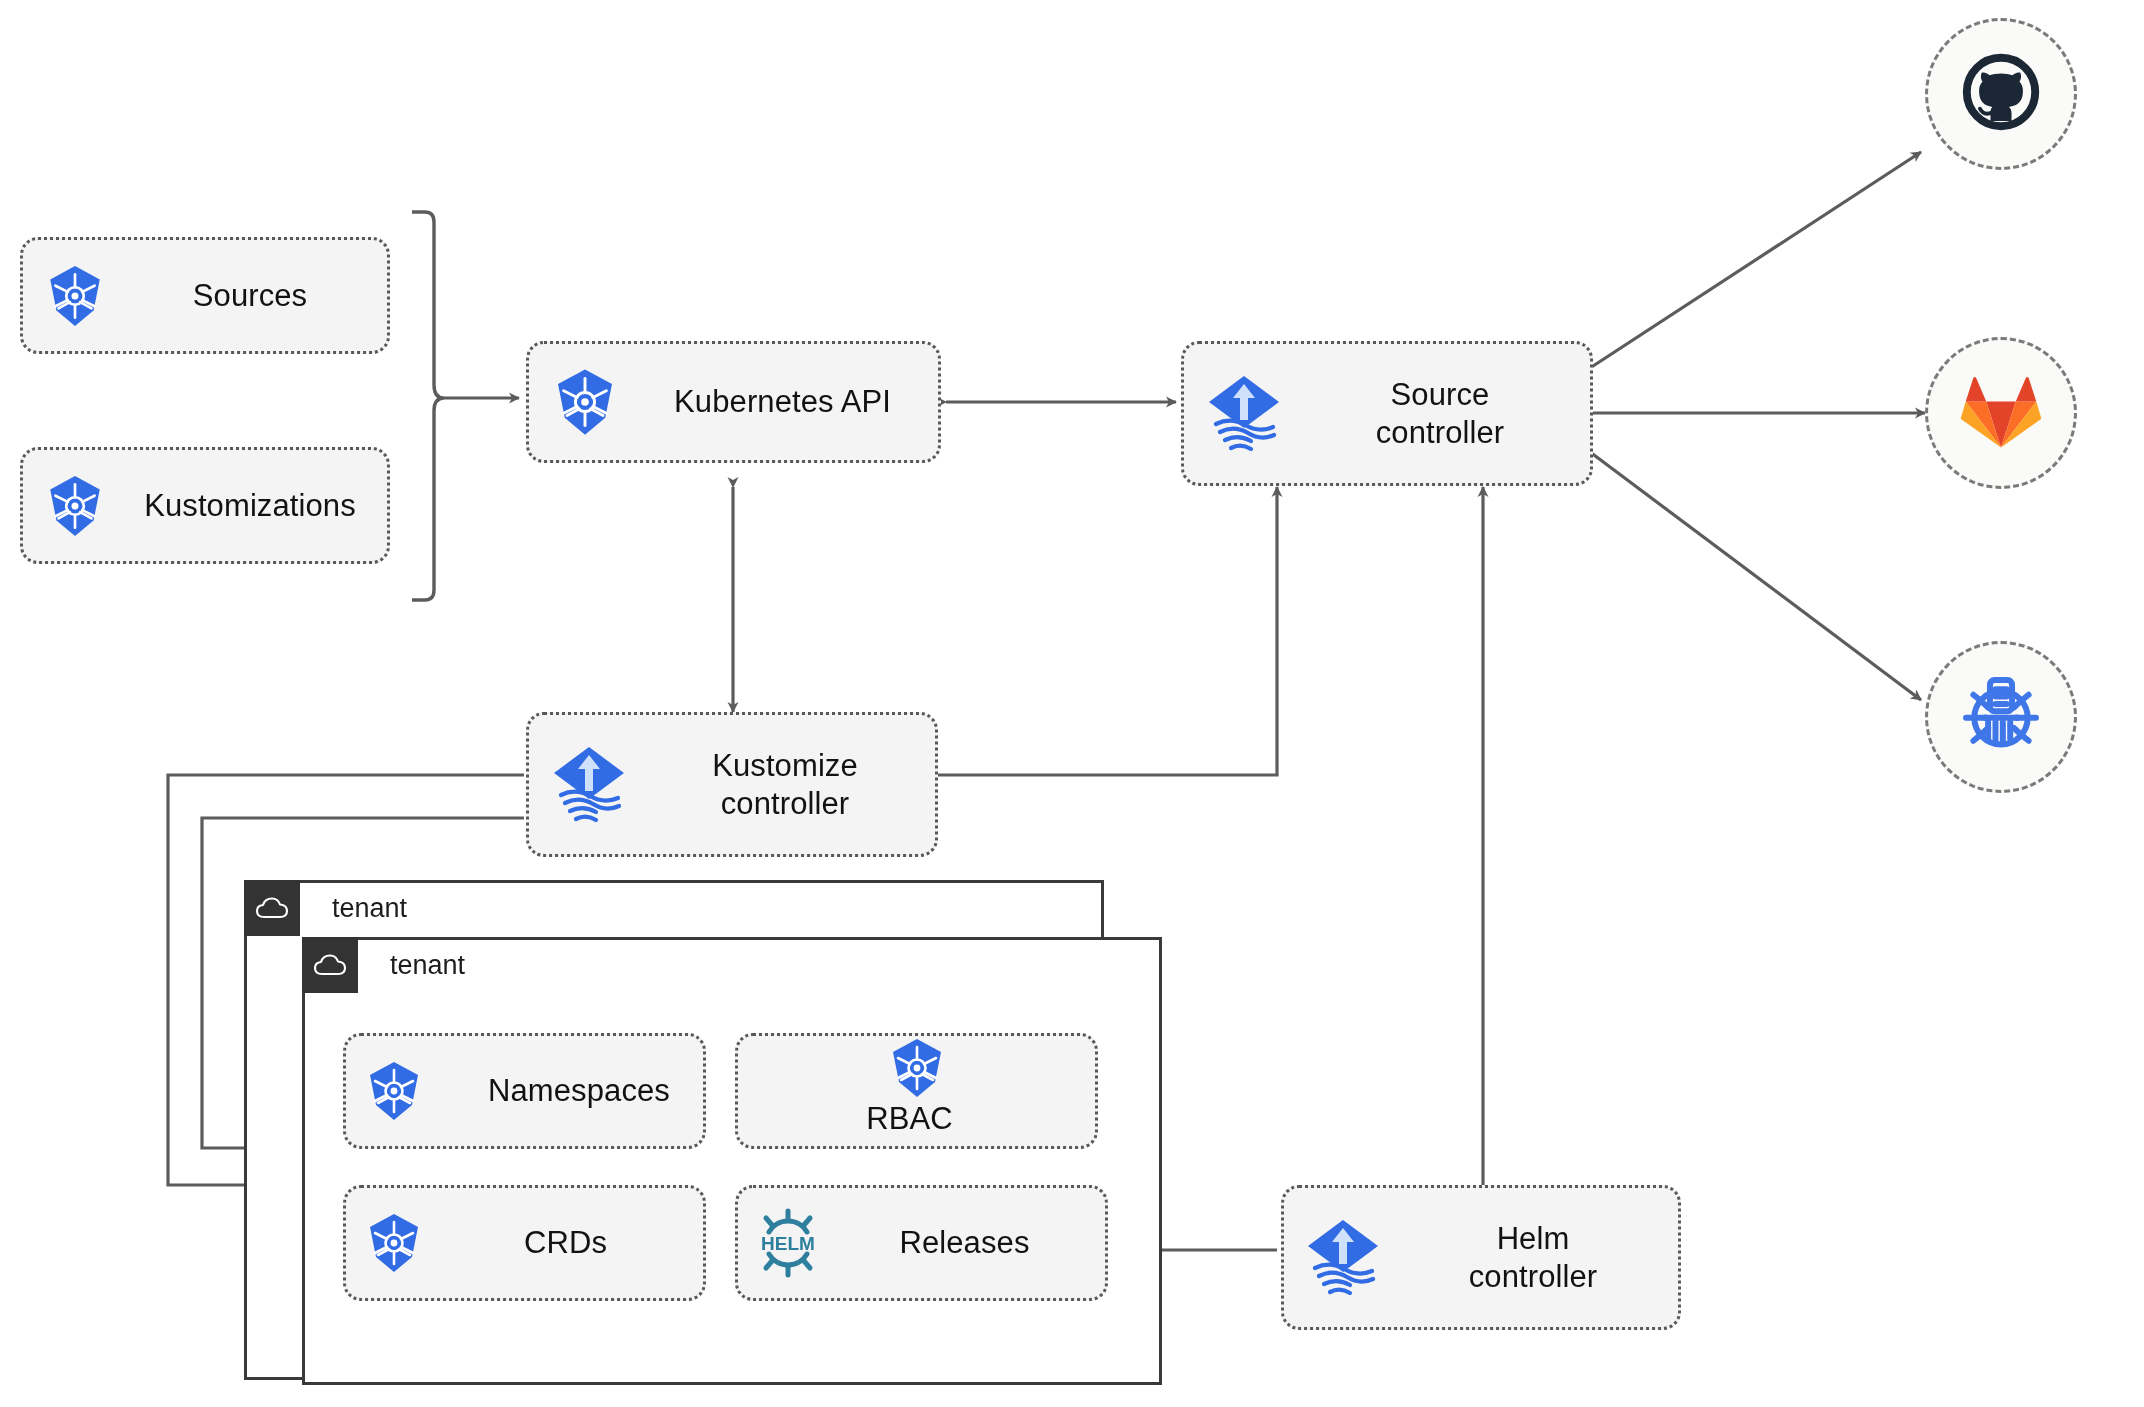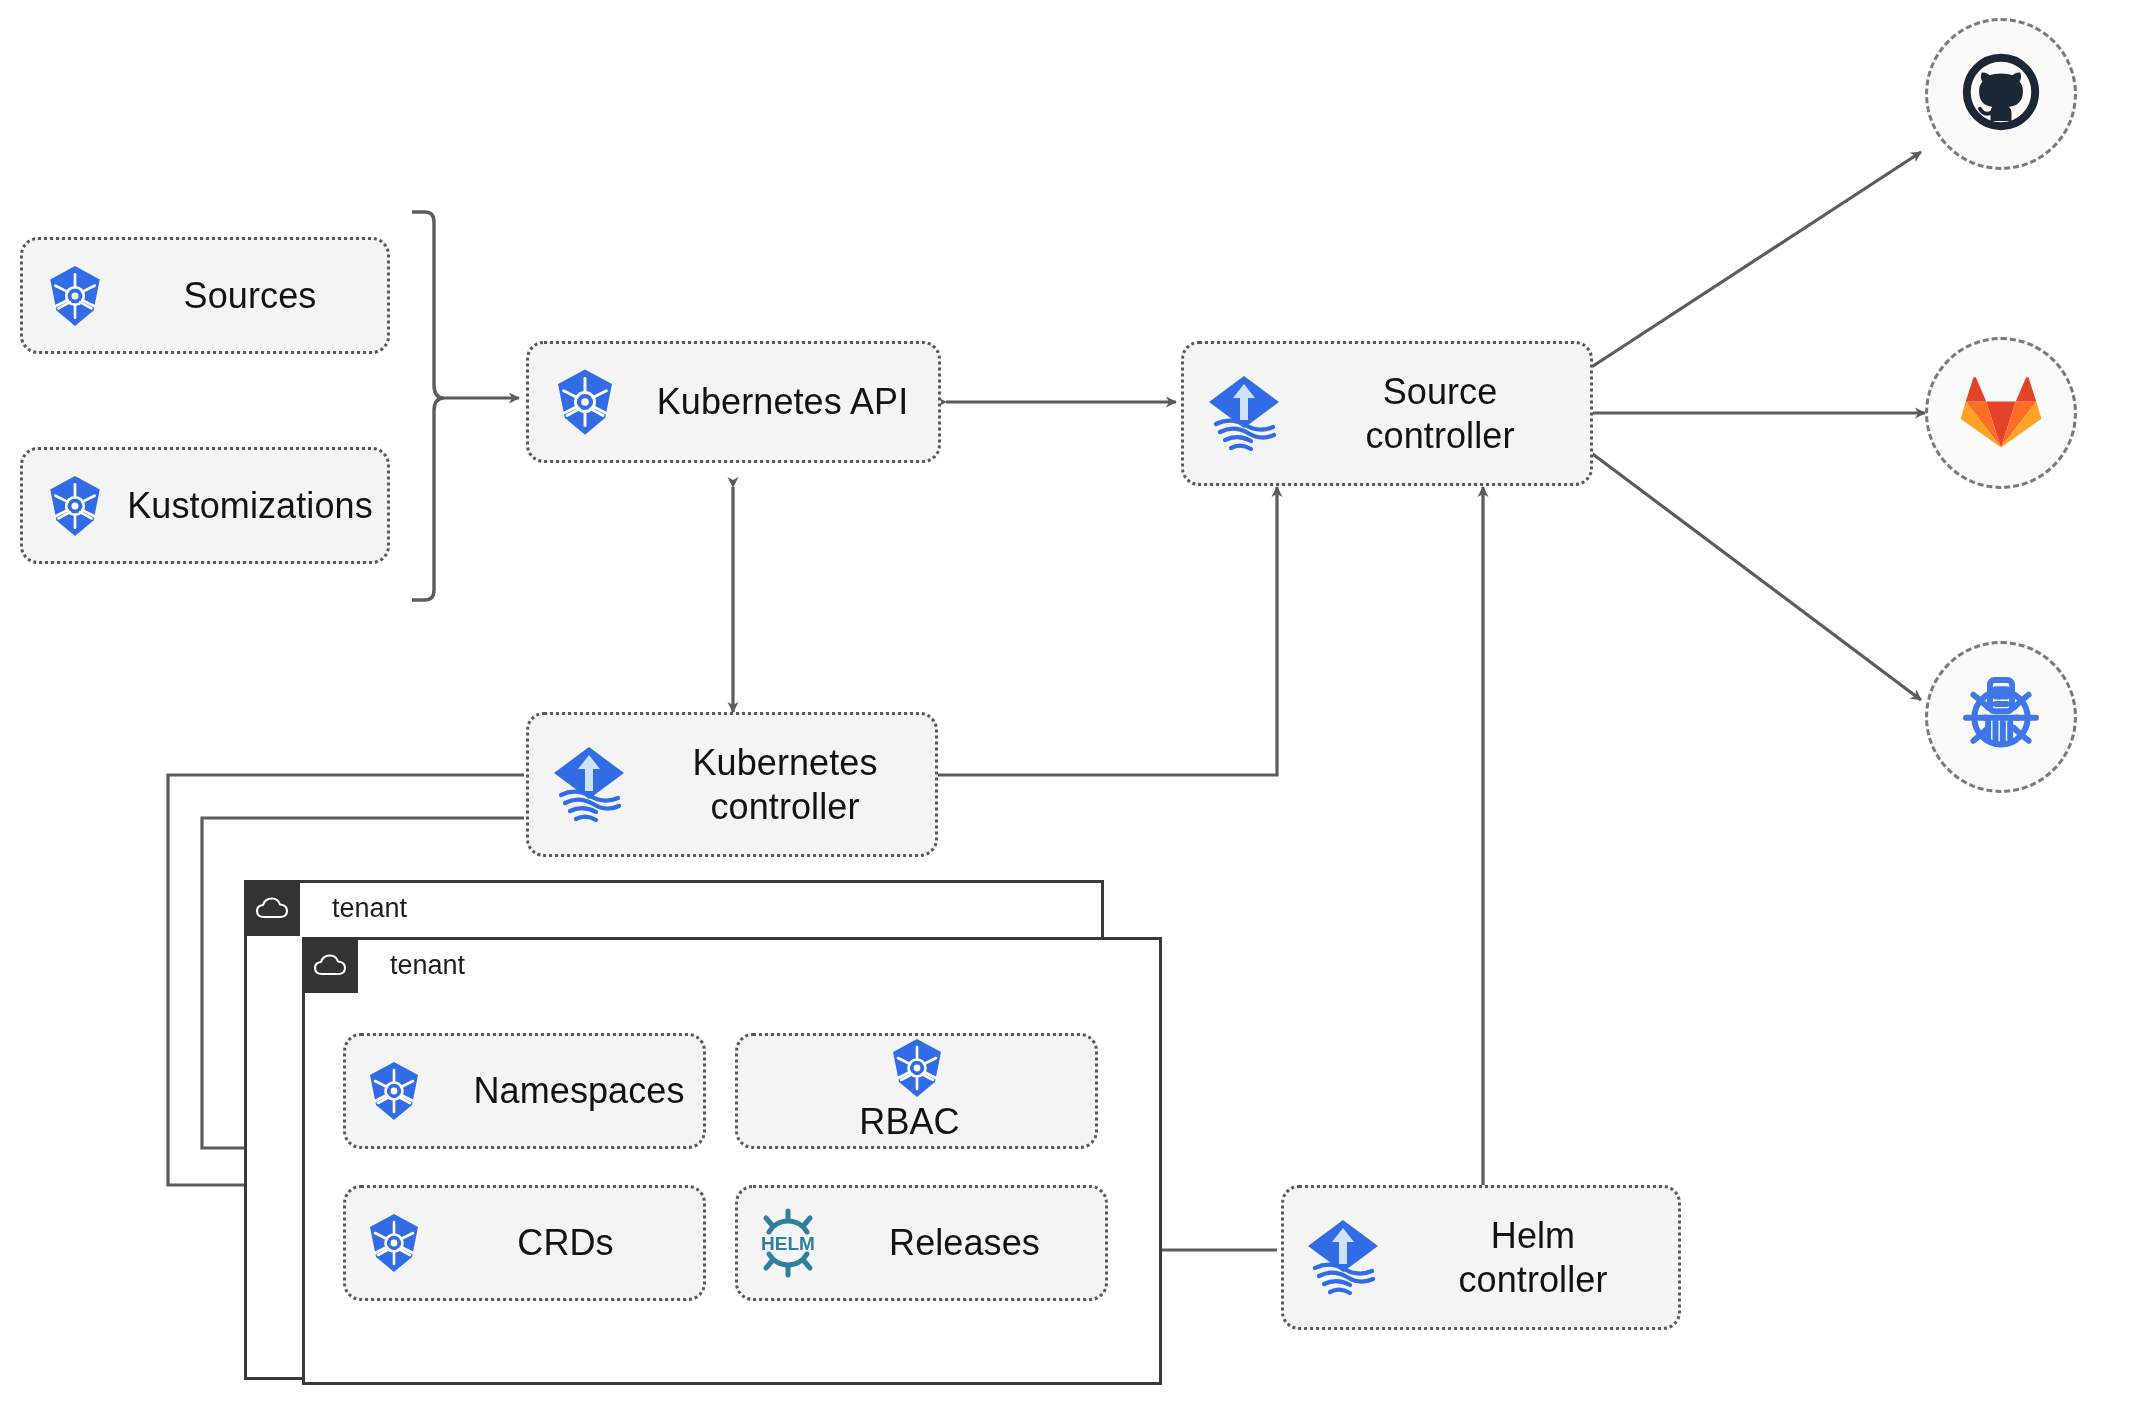--- a/index.html
+++ b/index.html
@@ -12,21 +12,21 @@
     position:absolute;
     background:#f4f4f4;
     border:3px dotted #585858;
     border-radius:18px;
     display:flex;align-items:center;
     box-sizing:border-box;
   }
   .node .ico{flex:0 0 auto;display:flex;align-items:center;justify-content:center;}
   .node .lbl{
     flex:1 1 auto;text-align:center;color:#121212;
-    font-size:36px;line-height:1.22;letter-spacing:.1px;
+    font-size:31px;line-height:1.22;letter-spacing:.1px;
     padding-right:14px;white-space:pre-line;
   }
 
   
   .circ{
     position:absolute;width:152px;height:152px;border-radius:50%;
     background:#fafaf9;border:3px dashed #7a7a7a;
     display:flex;align-items:center;justify-content:center;box-sizing:border-box;
   }
 
@@ -172,21 +172,21 @@
         <polygon points="41,6 76,32 41,58 6,32" fill="#326ce5"></polygon>
         <path d="M41,14 L52,28 L45,28 L45,50 L37,50 L37,28 L30,28 Z" fill="#cfe0fb"></path>
         <g stroke="#326ce5" stroke-width="4.2" fill="none" stroke-linecap="round">
           <path d="M13,54 Q28,47 42,55 Q56,63 70,57"></path>
           <path d="M17,62 Q31,55 45,63 Q58,71 71,65"></path>
           <path d="M22,70 Q35,64 48,71"></path>
           <path d="M28,78 Q38,73 48,79"></path>
         </g>
       </svg>
     </span>
-    <span class="lbl">Kubernetes
+    <span class="lbl">Kustomize
 controller</span>
   </div>
 
   <div class="node" style="left:1281px;top:1185px;width:400px;height:145px;">
     <span class="ico" style="width:118px;">
       <svg width="82" height="88" viewBox="0 0 82 88" aria-hidden="true">
         <polygon points="41,6 76,32 41,58 6,32" fill="#326ce5"></polygon>
         <path d="M41,14 L52,28 L45,28 L45,50 L37,50 L37,28 L30,28 Z" fill="#cfe0fb"></path>
         <g stroke="#326ce5" stroke-width="4.2" fill="none" stroke-linecap="round">
           <path d="M13,54 Q28,47 42,55 Q56,63 70,57"></path>

